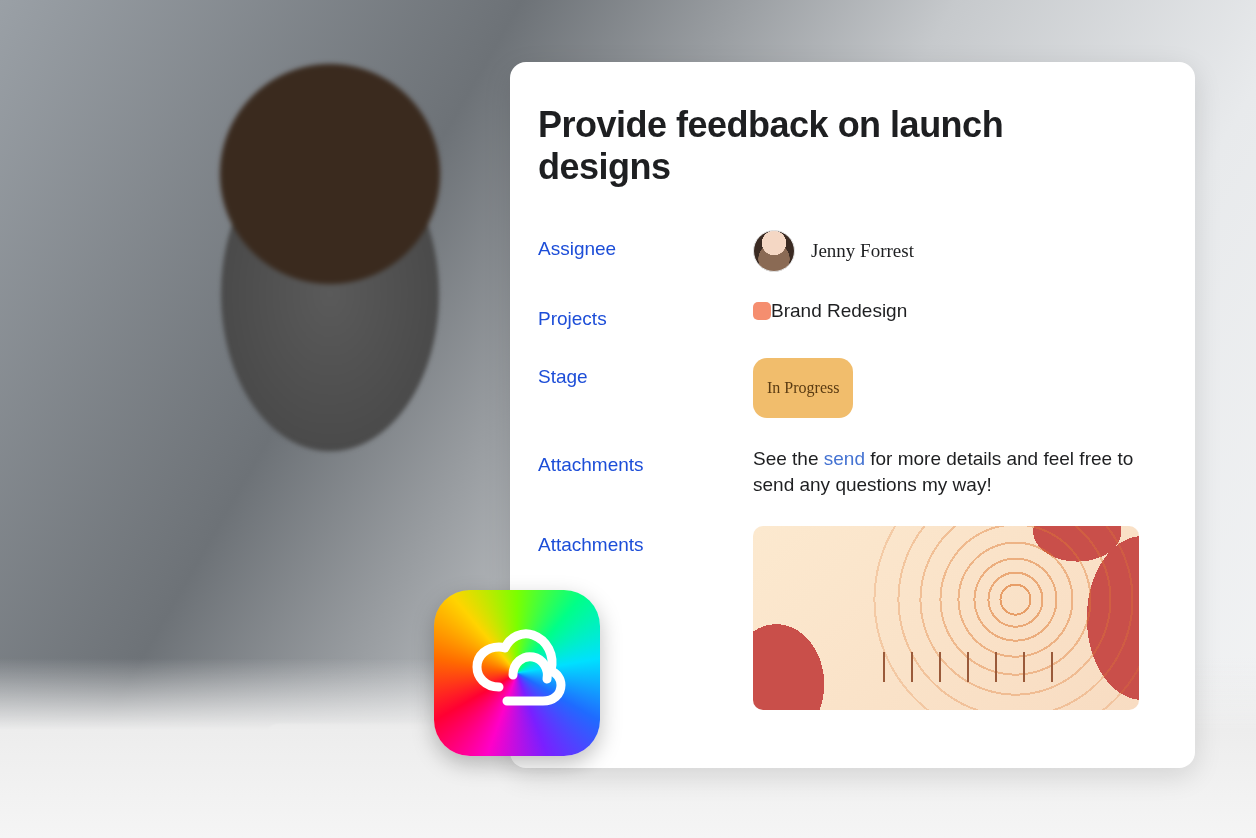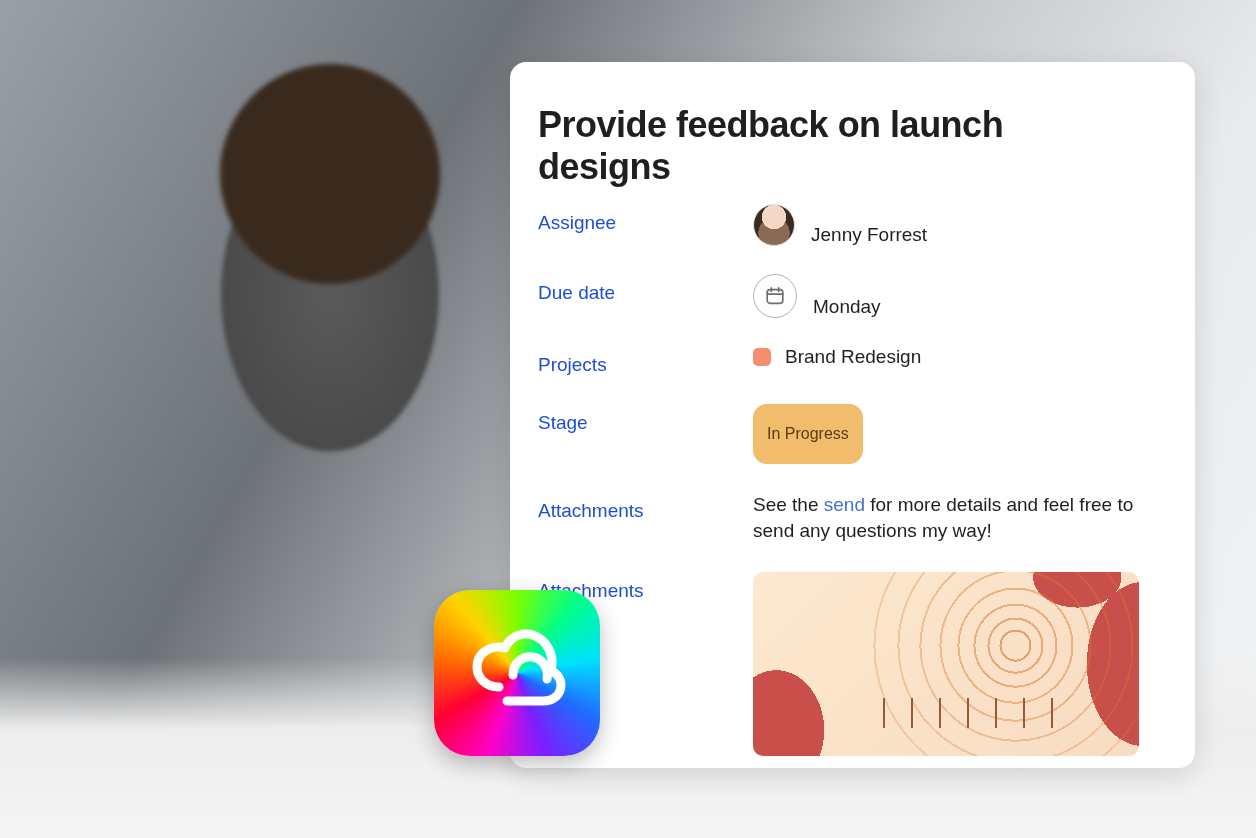--- a/index.html
+++ b/index.html
@@ -56,41 +56,42 @@
     background: #ffffff;
     border-radius: 16px;
     box-shadow: 0 8px 28px rgba(0,0,0,0.12);
     padding: 42px 50px 40px 28px;
   }
   .task-title {
     font-size: 36px;
     font-weight: 600;
     color: #1e1f21;
     letter-spacing: -0.5px;
-    margin-bottom: 16px;
+    margin-bottom: 42px;
   }
   .field-row {
     display: flex;
     align-items: flex-start;
     margin-bottom: 28px;
   }
   .field-label {
     width: 215px;
     flex-shrink: 0;
     color: #1d4ed8;
     font-size: 19px;
     font-weight: 400;
     padding-top: 8px;
   }
   .field-value {
     flex: 1;
     display: flex;
-    align-items: flex-end;
-    color: #1e1f21;
-    font-size: 19px;
+    align-items: center;
+    color: #1e1f21;
+    font-size: 19px;
+    font-family: Liberation Serif, serif;
   }
   .field-value-col {
     flex: 1;
     display: flex;
     flex-direction: column;
     gap: 12px;
     color: #1e1f21;
     font-size: 19px;
   }
 
@@ -113,21 +114,20 @@
     align-items: center;
     justify-content: center;
     margin-right: 16px;
     flex-shrink: 0;
     color: #6d6e6f;
   }
 
   .project-tag {
     display: flex;
     align-items: center;
-    gap: 14px;
   }
   .project-dot {
     width: 18px; height: 18px;
     border-radius: 5px;
     flex-shrink: 0;
   }
 
   .stage-pill {
     display: inline-flex;
     align-items: center;
@@ -197,34 +197,20 @@
   <h1 class="task-title">Provide feedback on launch designs</h1>
 
   <div class="field-row">
     <div class="field-label">Assignee</div>
     <div class="field-value">
       <div class="avatar"></div>
       <span>Jenny Forrest</span>
     </div>
   </div>
 
-  <div class="field-row">
-    <div class="field-label">Due date</div>
-    <div class="field-value">
-      <span class="calendar-icon-wrap">
-        <svg viewBox="0 0 24 24" width="22" height="22" fill="none" stroke="currentColor" stroke-width="1.8" stroke-linecap="round">
-          <rect x="3.5" y="5" width="17" height="15" rx="3"></rect>
-          <line x1="8" y1="3" x2="8" y2="7"></line>
-          <line x1="16" y1="3" x2="16" y2="7"></line>
-          <line x1="3.5" y1="10" x2="20.5" y2="10"></line>
-        </svg>
-      </span>
-      <span>Monday</span>
-    </div>
-  </div>
 
   <div class="field-row">
     <div class="field-label">Projects</div>
     <div class="field-value-col">
       <div class="project-tag">
         <span class="project-dot" style="background:#f58e6f"></span>
         <span>Brand Redesign</span>
       </div>
     </div>
   </div>

